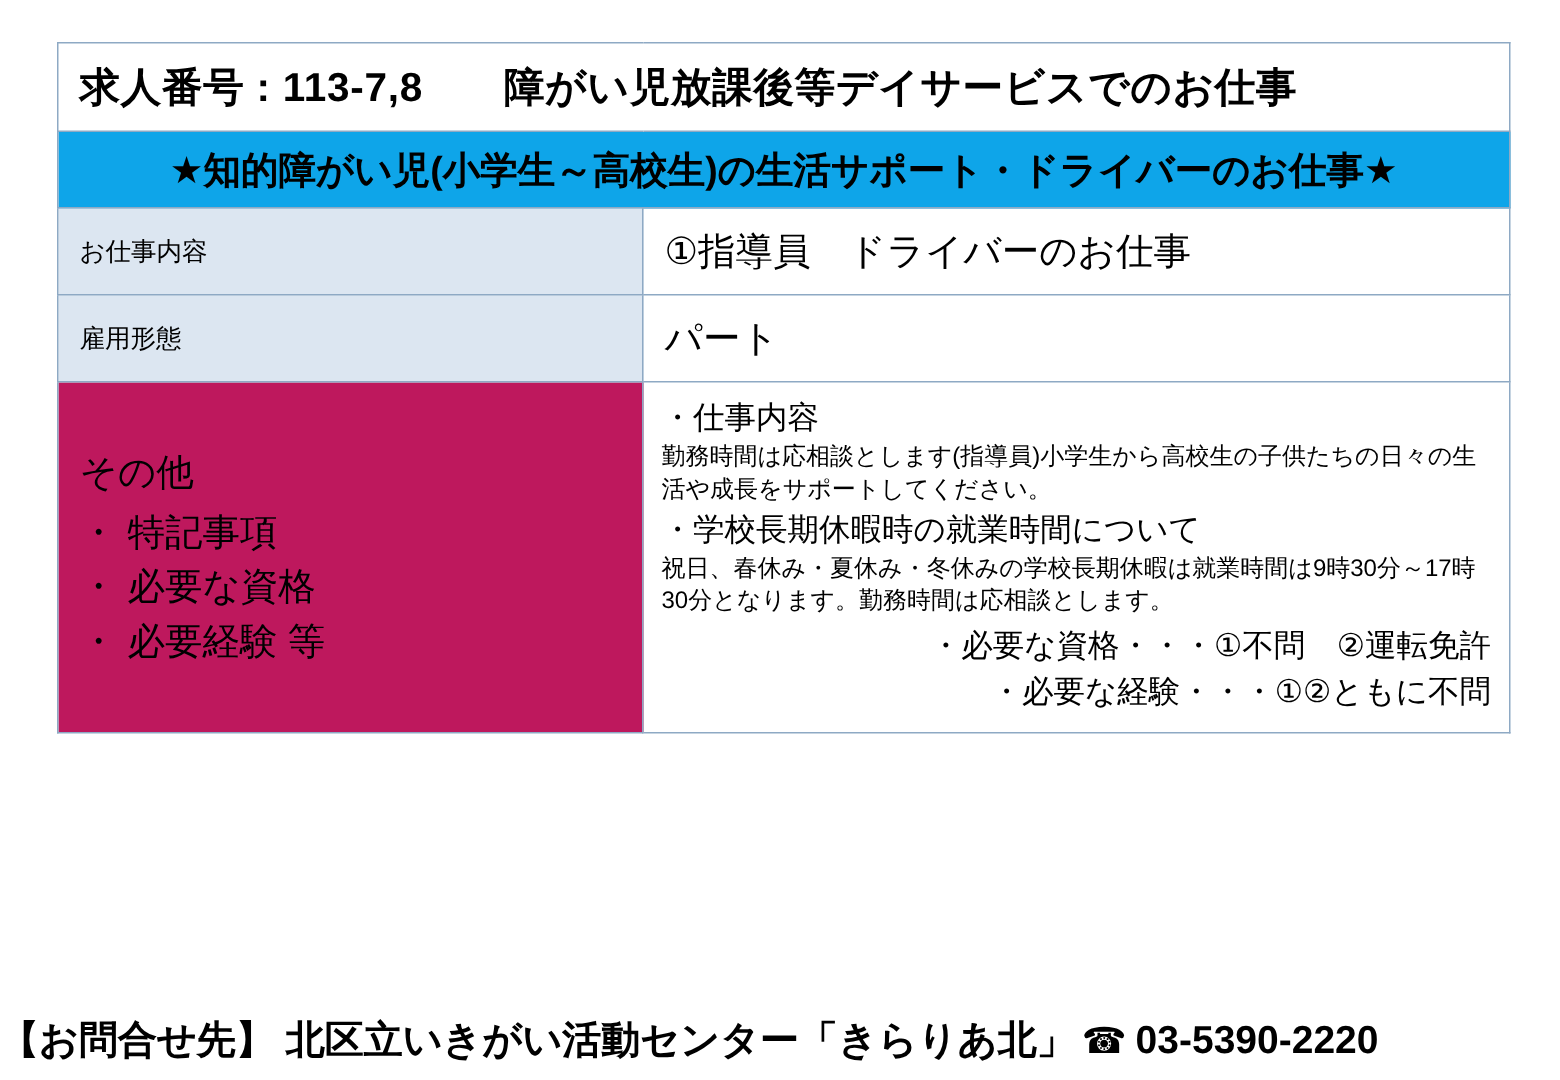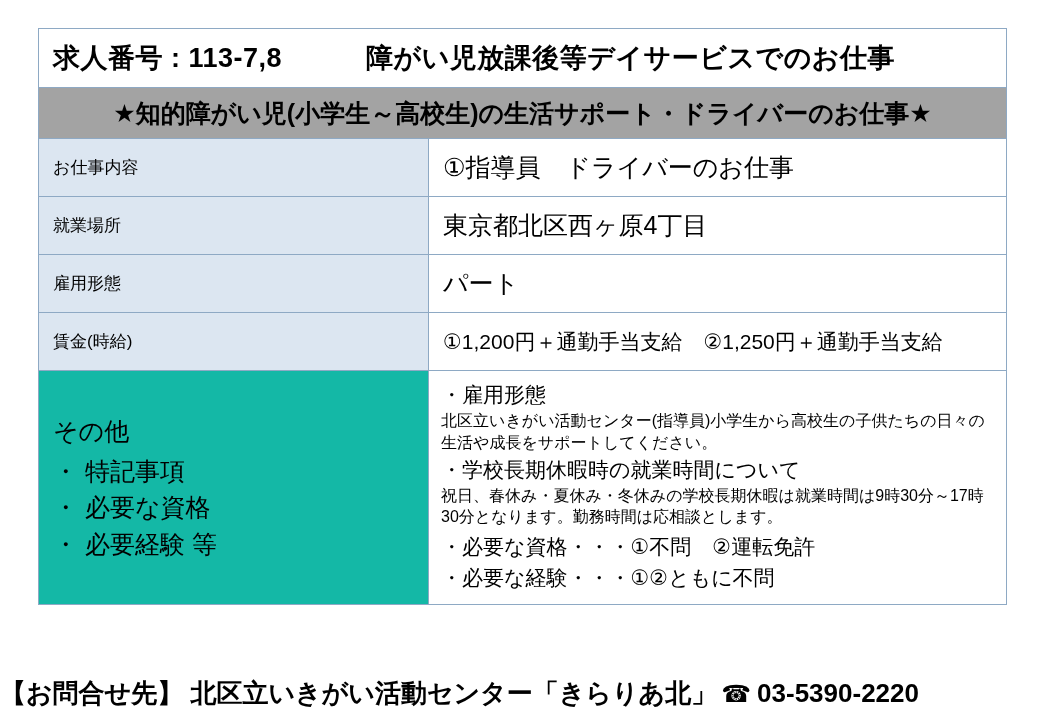--- a/index.html
+++ b/index.html
@@ -43,26 +43,26 @@
     font-size: 27px;
     font-weight: bold;
     letter-spacing: 0.5px;
     white-space: nowrap;
   }
   .hdr-inner {
     display: flex;
     align-items: center;
   }
   .hdr-no {
-    margin-right: 84px;
+    margin-right: 54px;
   }
   
   .sub-cell {
     height: 50px;
-    background: #a3a3a3;
+    background: #0ea5e9;
     text-align: center;
     font-size: 25px;
     font-weight: bold;
     padding: 0 8px !important;
   }
   
   .label-cell {
     width: 390px;
     background: #dce6f1;
     font-size: 17px;
@@ -75,21 +75,21 @@
     vertical-align: middle;
   }
   .row-h {
     height: 58px;
   }
   .value-small {
     font-size: 21px;
   }
   
   .other-label-cell {
-    background: #14b8a6;
+    background: #be185d;
     vertical-align: top;
     padding: 10px 14px !important;
     font-size: 25px;
     line-height: 1.45;
   }
   .other-label-title {
     margin-bottom: 4px;
   }
   .other-label-list div {
     white-space: nowrap;
@@ -104,20 +104,21 @@
     margin-bottom: 1px;
   }
   .ov-body {
     font-size: 16px;
     line-height: 1.33;
     margin-bottom: 3px;
   }
   .ov-line {
     font-size: 21px;
     line-height: 1.5;
+    text-align: right;
   }
   
   .footer {
     position: absolute;
     left: 0;
     top: 676px;
     width: 900px;
     text-align: center;
     font-size: 26px;
     font-weight: bold;
@@ -150,44 +151,36 @@
         </tr>
         <tr>
           <td class="sub-cell" colspan="2">★知的障がい児(小学生～高校生)の生活サポート・ドライバーのお仕事★</td>
         </tr>
 
         <tr class="row-h">
           <td class="label-cell">お仕事内容</td>
           <td class="value-cell">①指導員　ドライバーのお仕事</td>
         </tr>
         <tr class="row-h">
-          <td class="label-cell">就業場所</td>
-          <td class="value-cell">東京都北区西ヶ原4丁目</td>
-        </tr>
-        <tr class="row-h">
           <td class="label-cell">雇用形態</td>
           <td class="value-cell">パート</td>
-        </tr>
-        <tr class="row-h">
-          <td class="label-cell">賃金(時給)</td>
-          <td class="value-cell value-small">①1,200円＋通勤手当支給　②1,250円＋通勤手当支給</td>
         </tr>
 
         <tr>
           <td class="other-label-cell">
             <div class="other-label-title">その他</div>
             <div class="other-label-list">
               <div>・ 特記事項</div>
               <div>・ 必要な資格</div>
               <div>・ 必要経験 等</div>
             </div>
           </td>
           <td class="other-value-cell">
-            <div class="ov-head">・雇用形態</div>
-            <div class="ov-body">北区立いきがい活動センター(指導員)小学生から高校生の子供たちの日々の生活や成長をサポートしてください。</div>
+            <div class="ov-head">・仕事内容</div>
+            <div class="ov-body">勤務時間は応相談とします(指導員)小学生から高校生の子供たちの日々の生活や成長をサポートしてください。</div>
             <div class="ov-head">・学校長期休暇時の就業時間について</div>
             <div class="ov-body">祝日、春休み・夏休み・冬休みの学校長期休暇は就業時間は9時30分～17時30分となります。勤務時間は応相談とします。</div>
             <div class="ov-line">・必要な資格・・・①不問　②運転免許</div>
             <div class="ov-line">・必要な経験・・・①②ともに不問</div>
           </td>
         </tr>
       </tbody>
     </table>
   </div>
 

